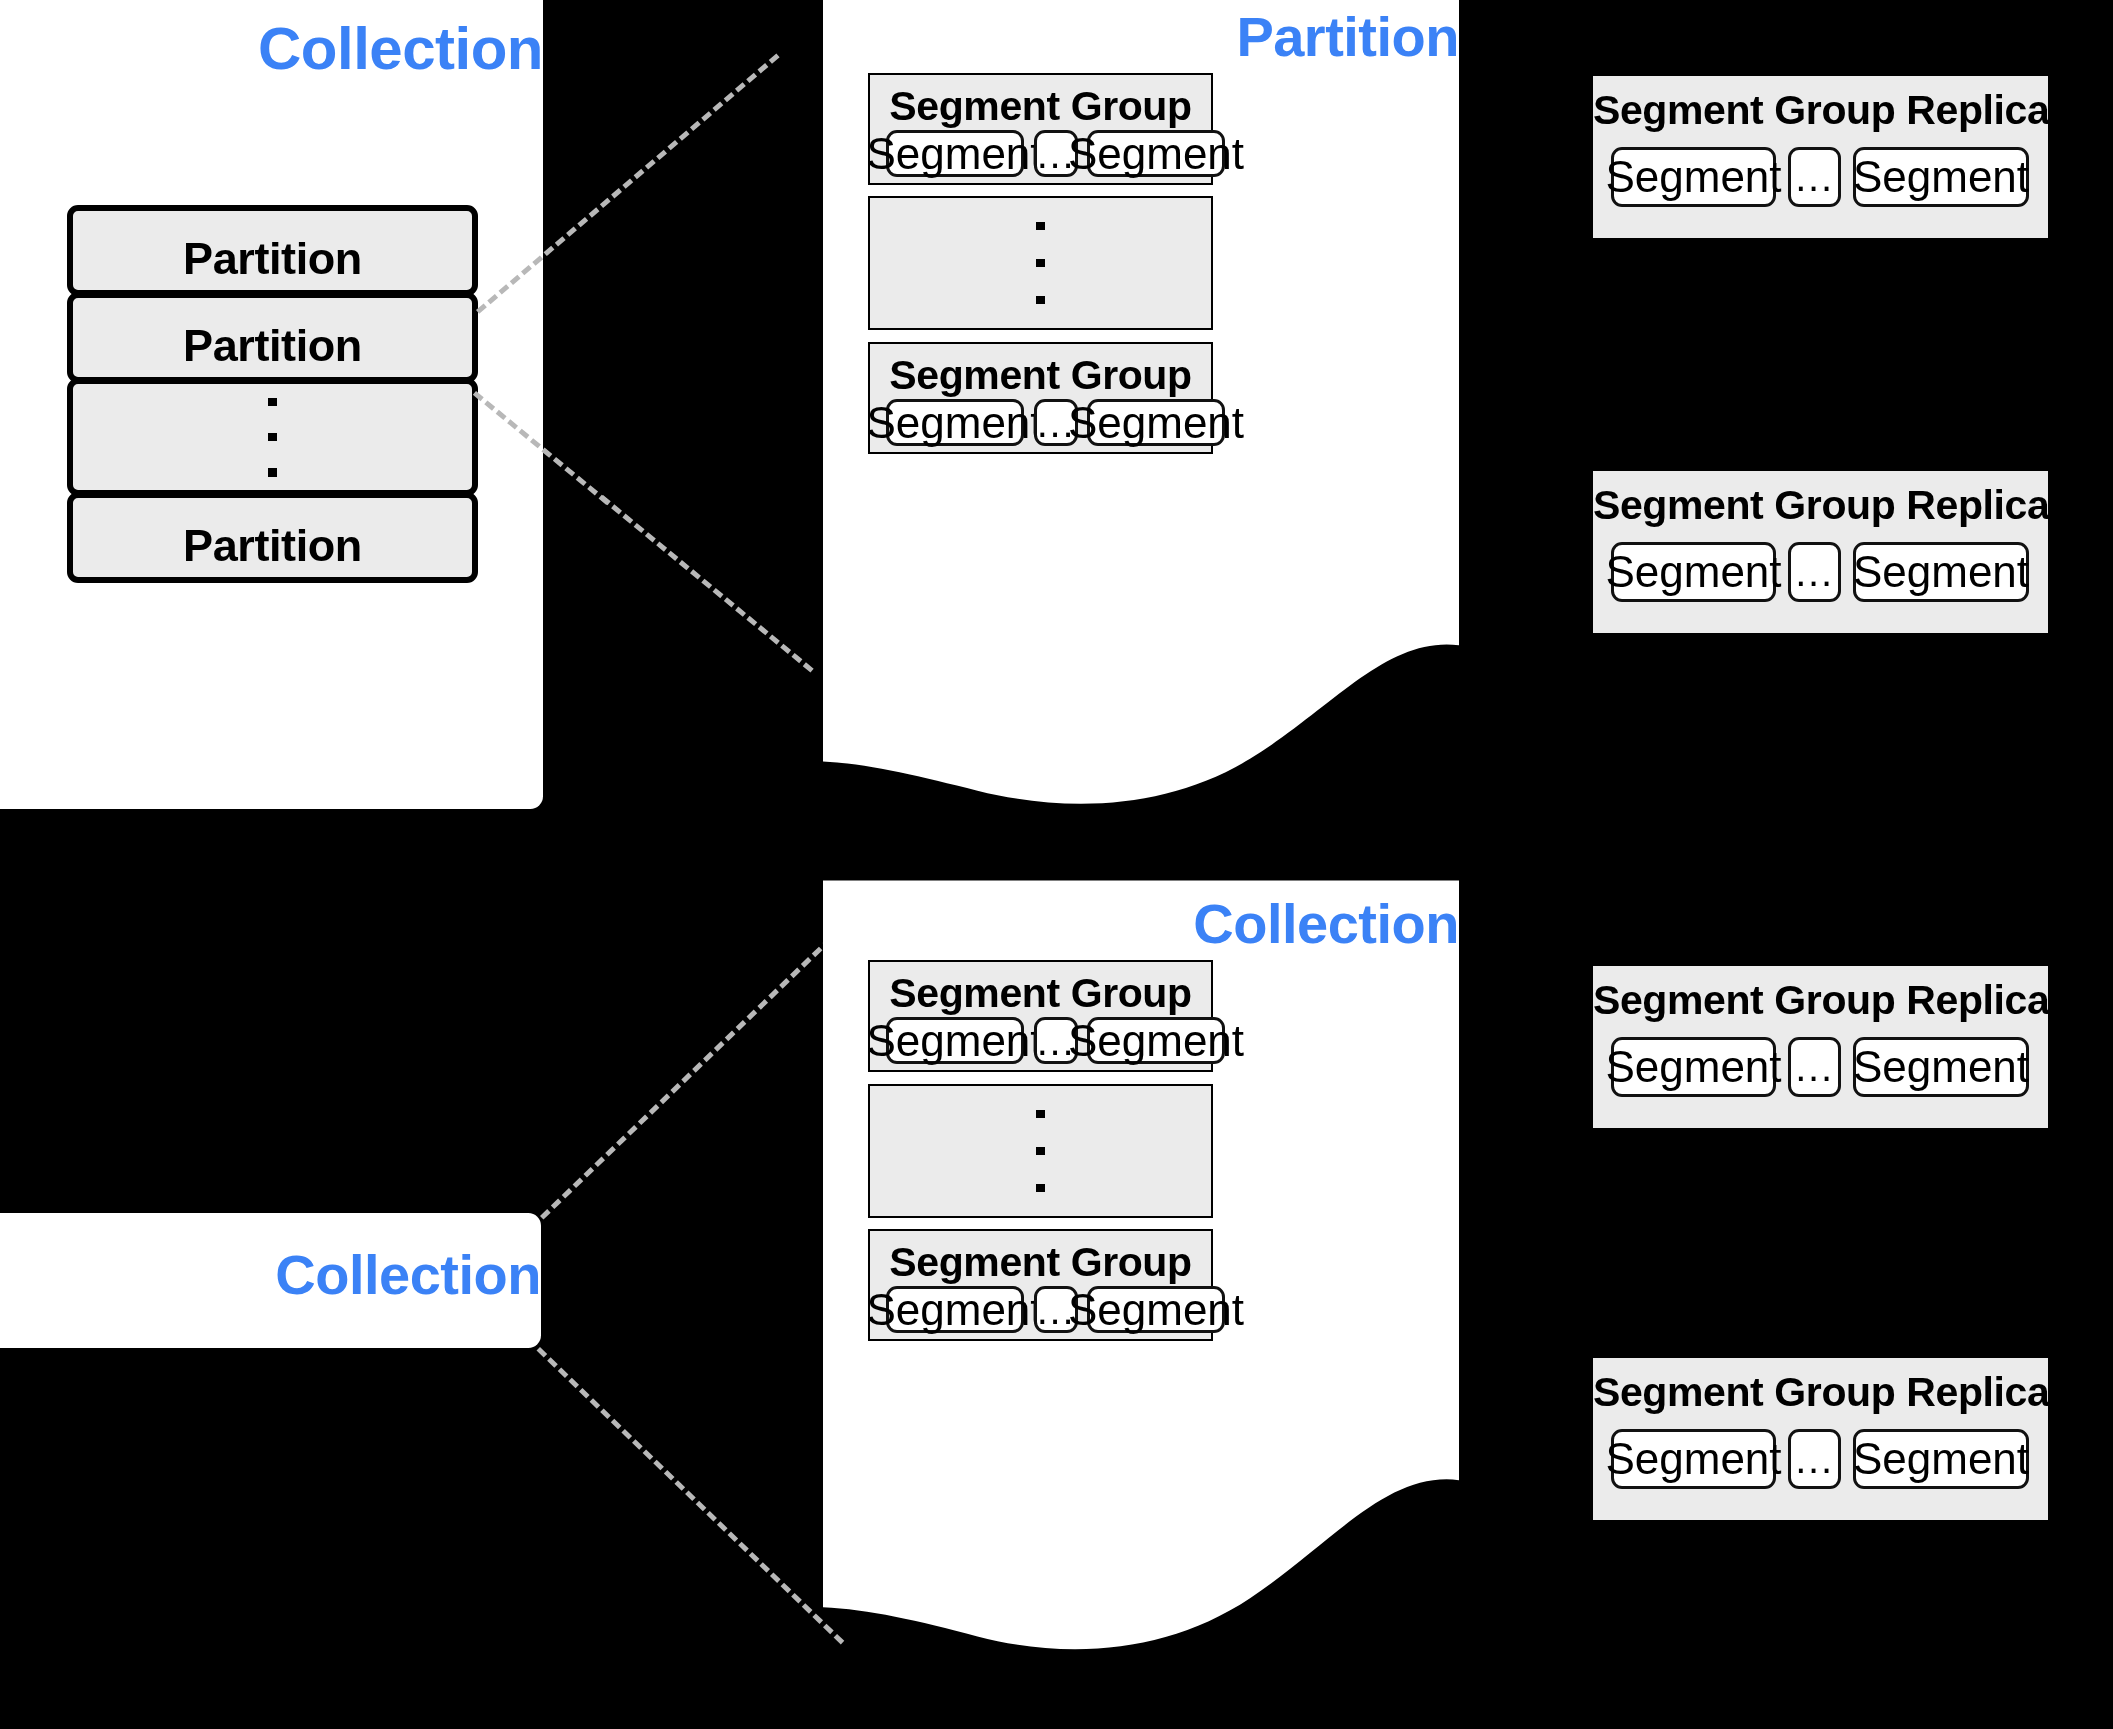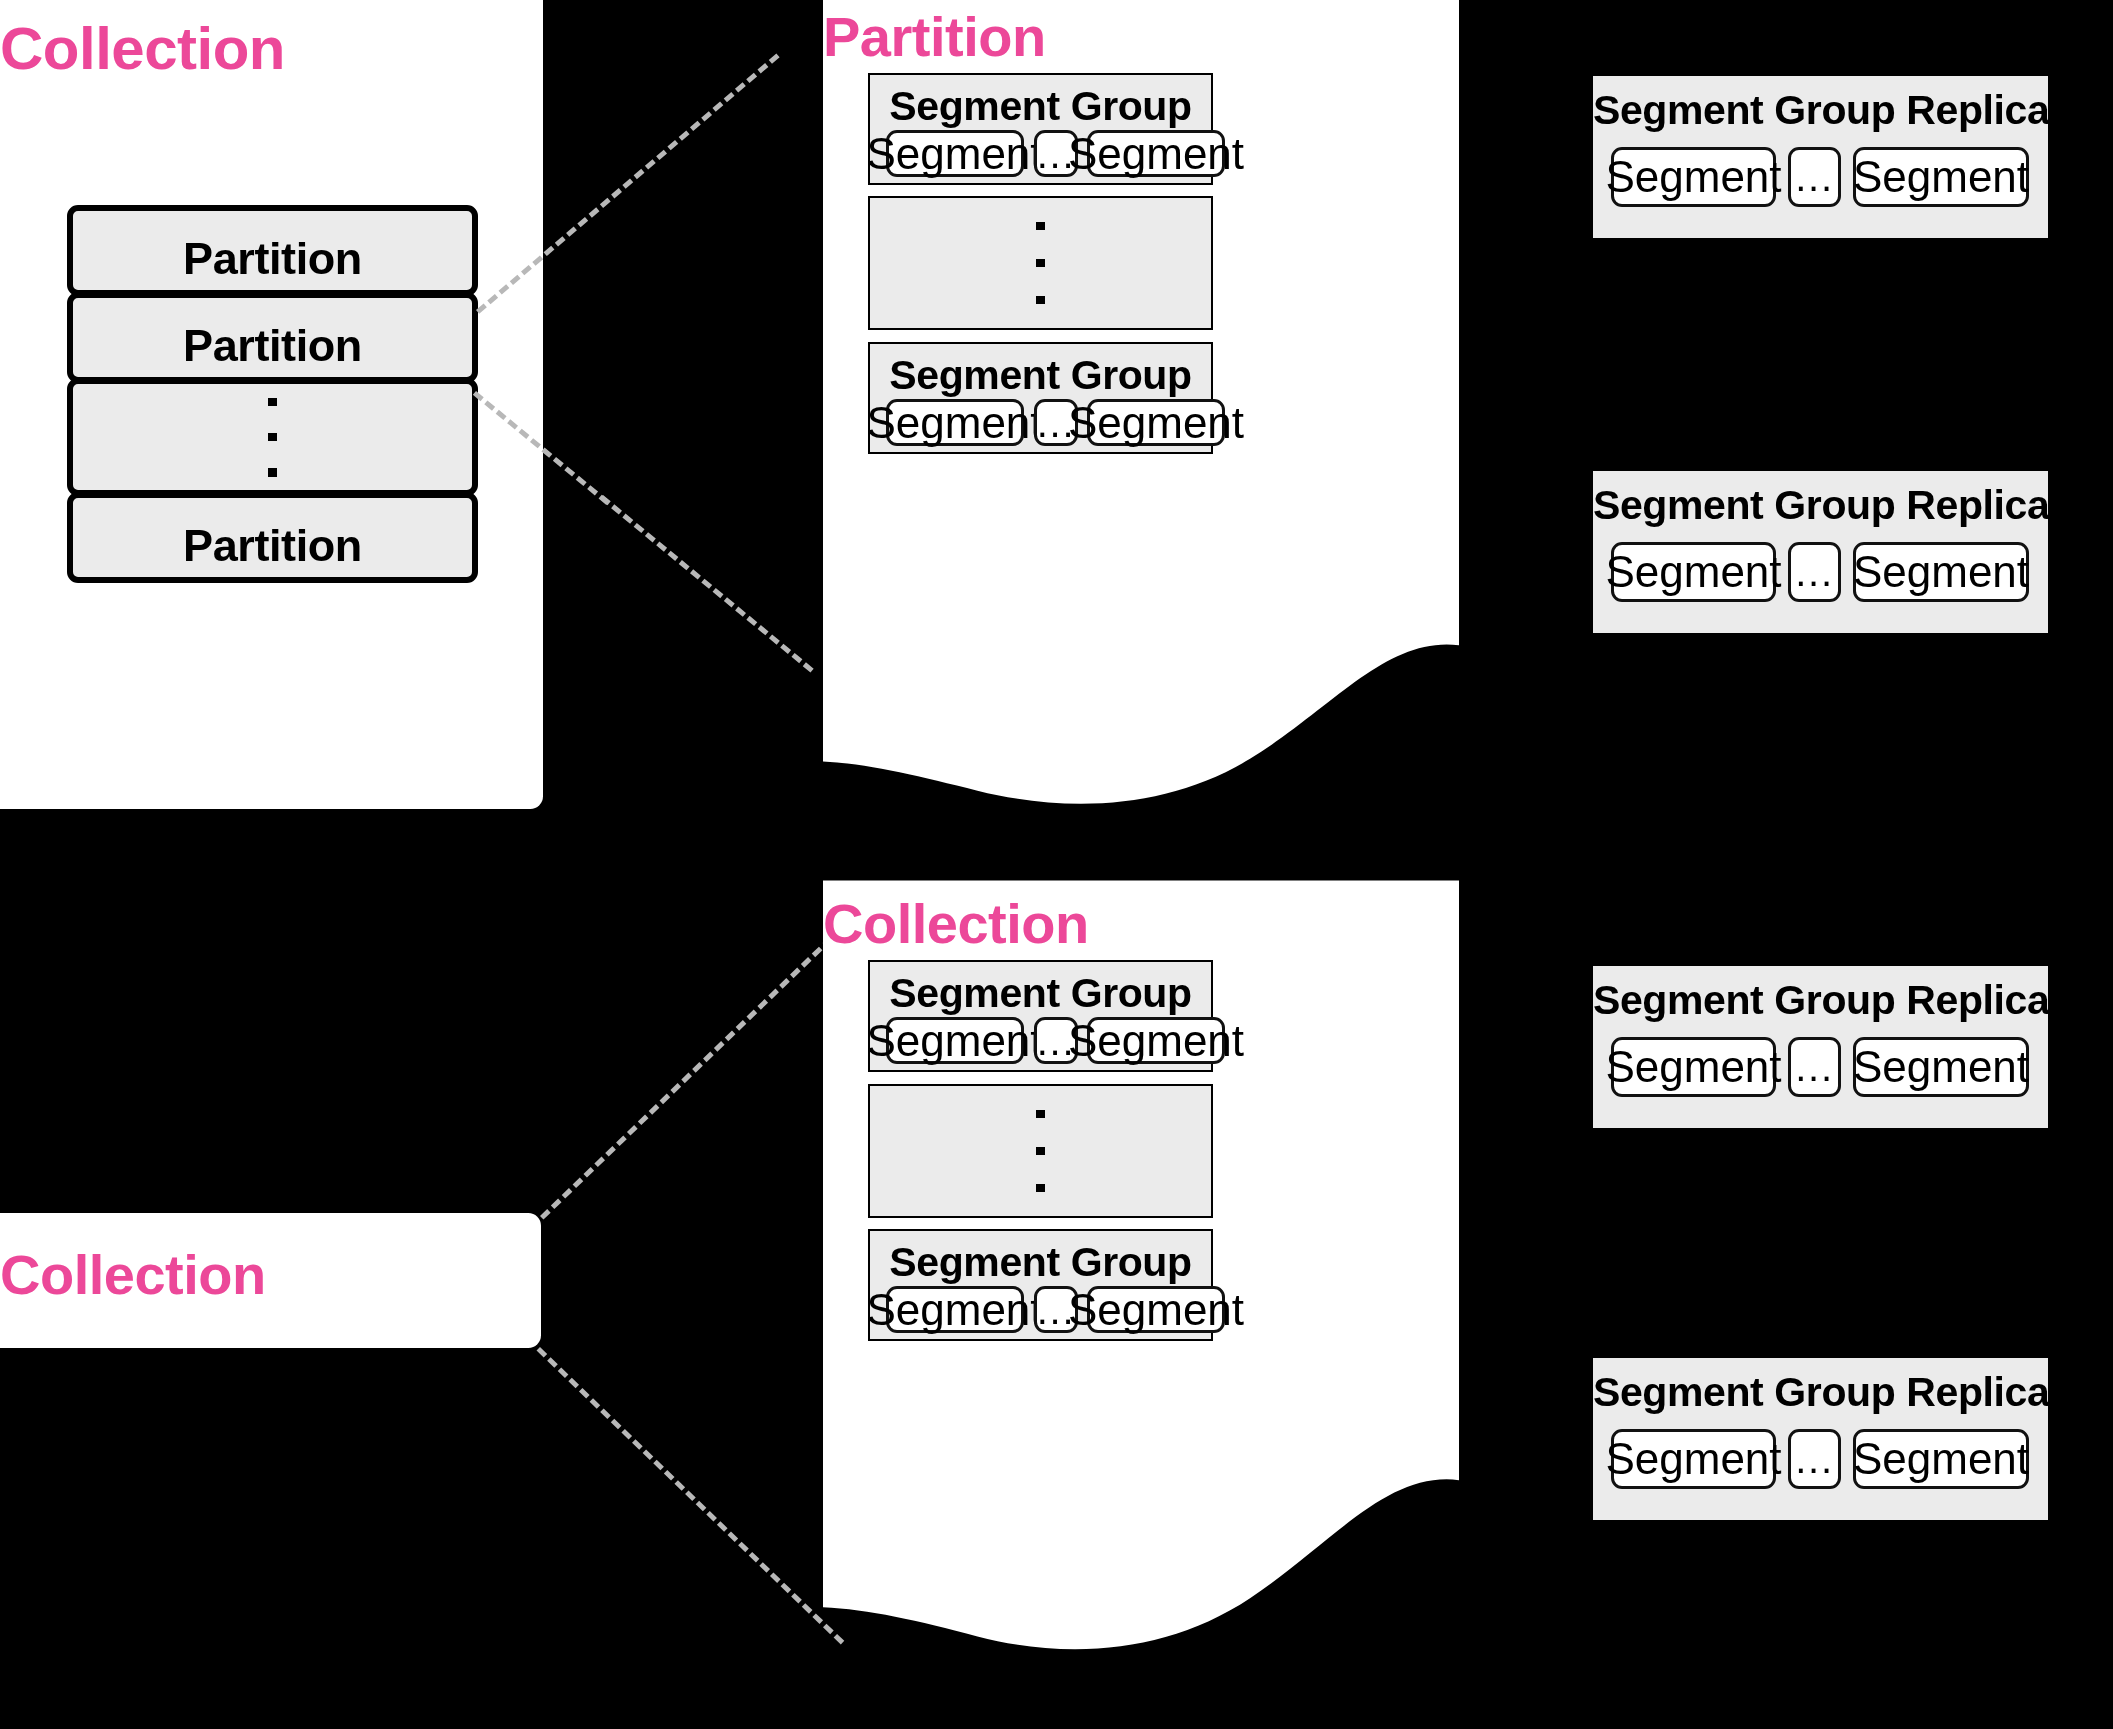--- a/index.html
+++ b/index.html
@@ -25,22 +25,22 @@
   }
   .card-rounded {
     border-radius: 12.7px;
   }
 
   
   .panel-title {
     position: absolute;
     left: 0;
     right: 0;
-    text-align: left;
-    color: #ec4899;
+    text-align: right;
+    color: #3b82f6;
     font-weight: 700;
     font-stretch: condensed;
     letter-spacing: -0.5px;
     white-space: nowrap;
   }
 
   
   .grey-box {
     position: absolute;
     background: #ebebeb;

